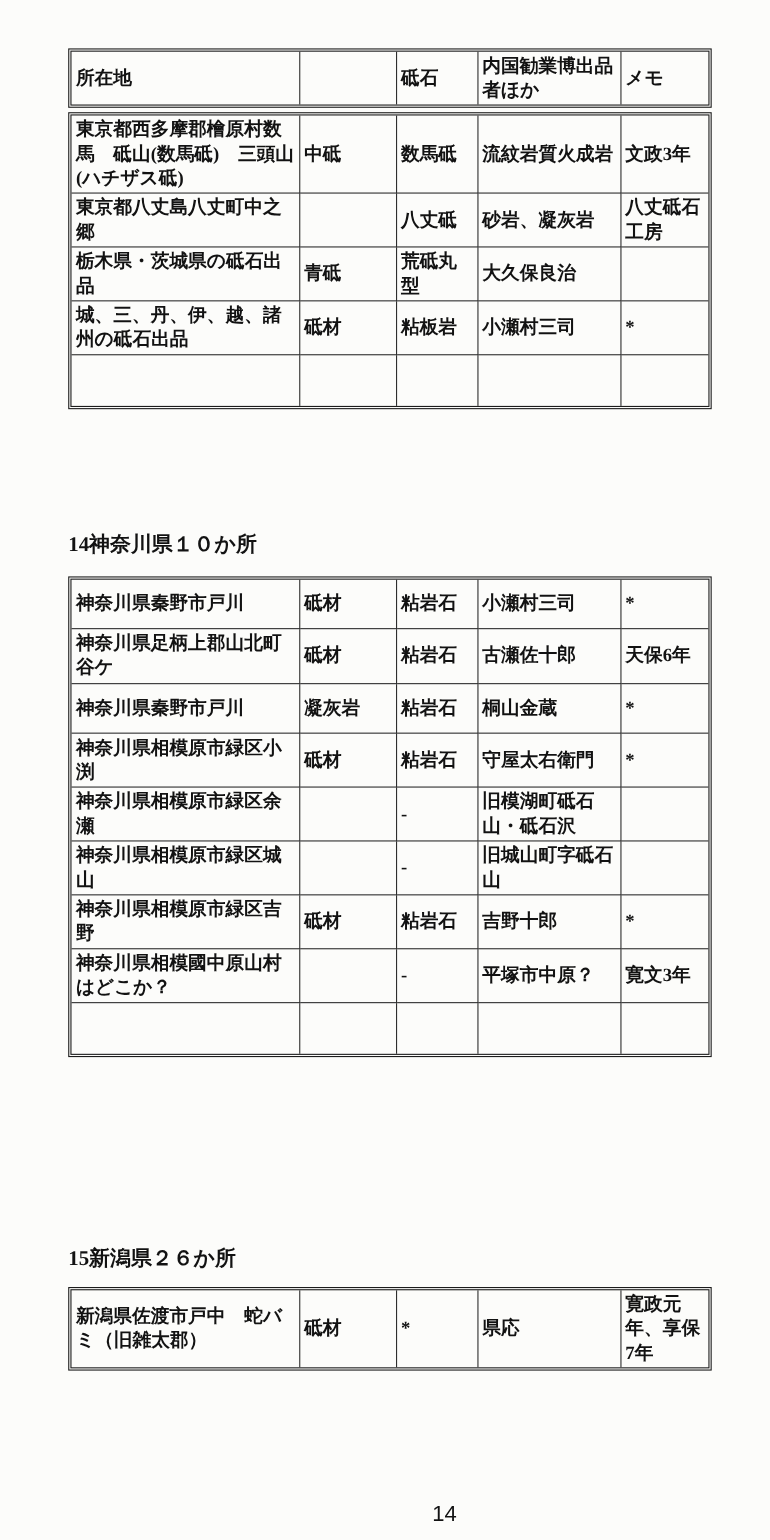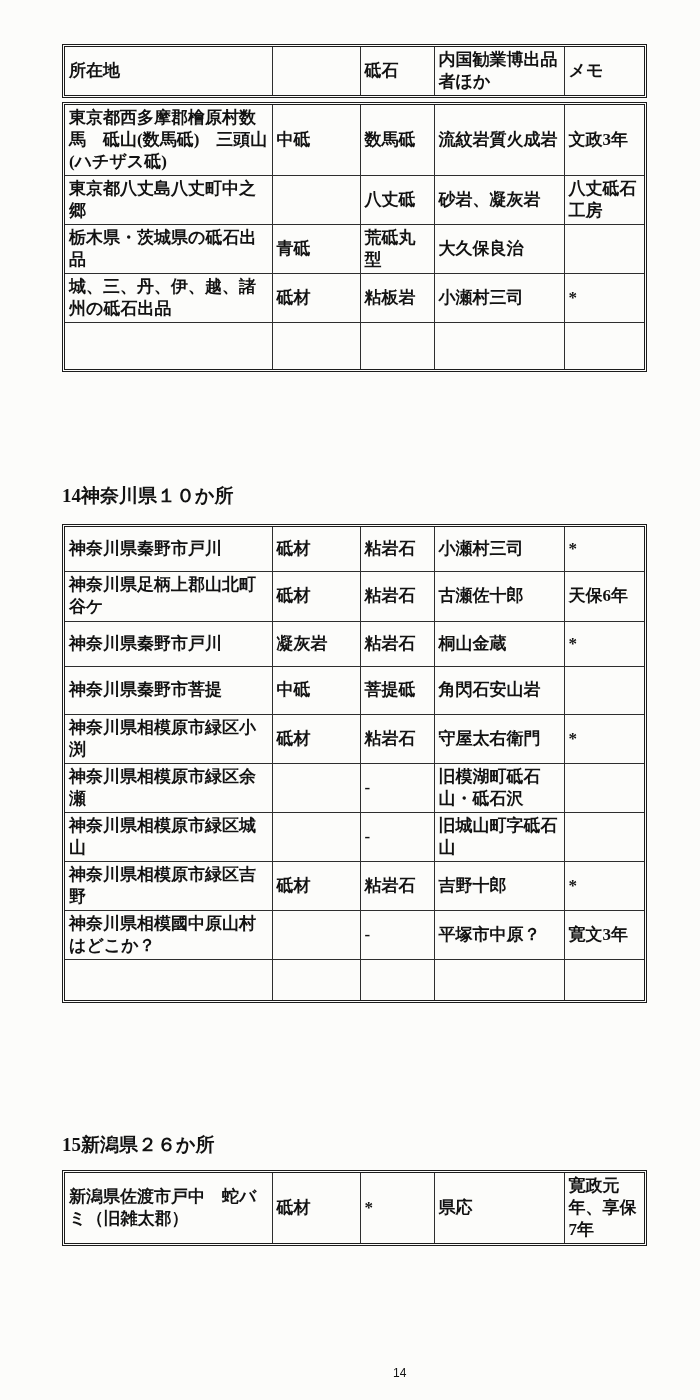--- a/index.html
+++ b/index.html
@@ -59,21 +59,21 @@
   #t3 tr:nth-child(3) td{height:46px}
 
   .heading {
     position:absolute; left:62px;
     font-size:19px; line-height:22px; font-weight:bold;
   }
   #h-kanagawa { top:485px; }
   #h-niigata  { top:1134px; }
   .page-number {
     position:absolute; top:1366px; left:393px;
-    font-size:12px; font-weight:normal;
+    font-size:20px; font-weight:normal;
     font-family:"Liberation Sans", sans-serif;
   }
 </style>
 </head>
 <body>
 
 <div class="page">
 
   <div class="tbox" id="t1-head">
     <table>
@@ -172,27 +172,20 @@
             <td>天保6年</td>
           </tr>
           <tr>
             <td>神奈川県秦野市戸川</td>
             <td>凝灰岩</td>
             <td>粘岩石</td>
             <td>桐山金蔵</td>
             <td>*</td>
           </tr>
           <tr>
-            <td>神奈川県秦野市菩提</td>
-            <td>中砥</td>
-            <td>菩提砥</td>
-            <td>角閃石安山岩</td>
-            <td></td>
-          </tr>
-          <tr>
             <td>神奈川県相模原市緑区小渕</td>
             <td>砥材</td>
             <td>粘岩石</td>
             <td>守屋太右衛門</td>
             <td>*</td>
           </tr>
           <tr>
             <td>神奈川県相模原市緑区余瀬</td>
             <td></td>
             <td>-</td>

